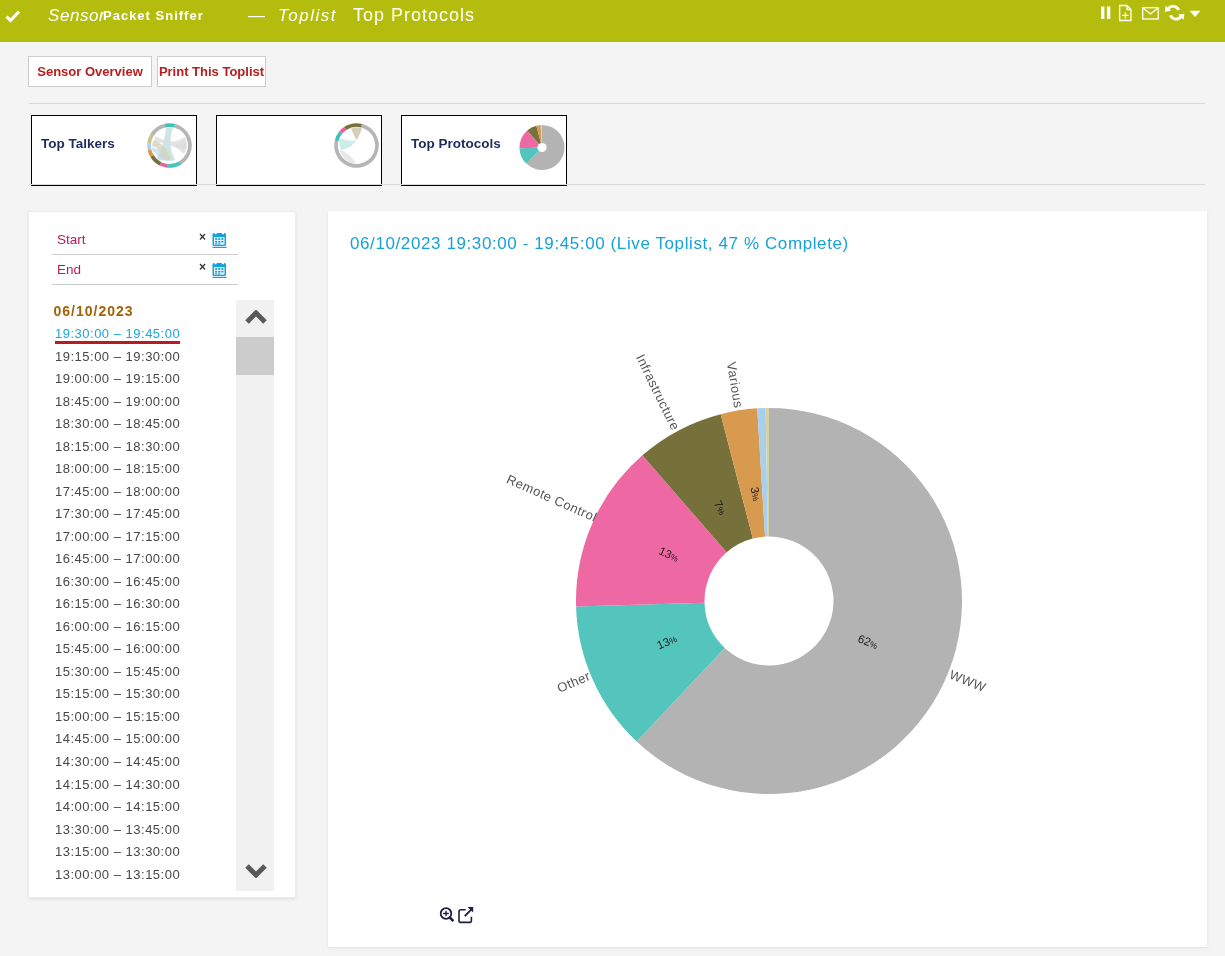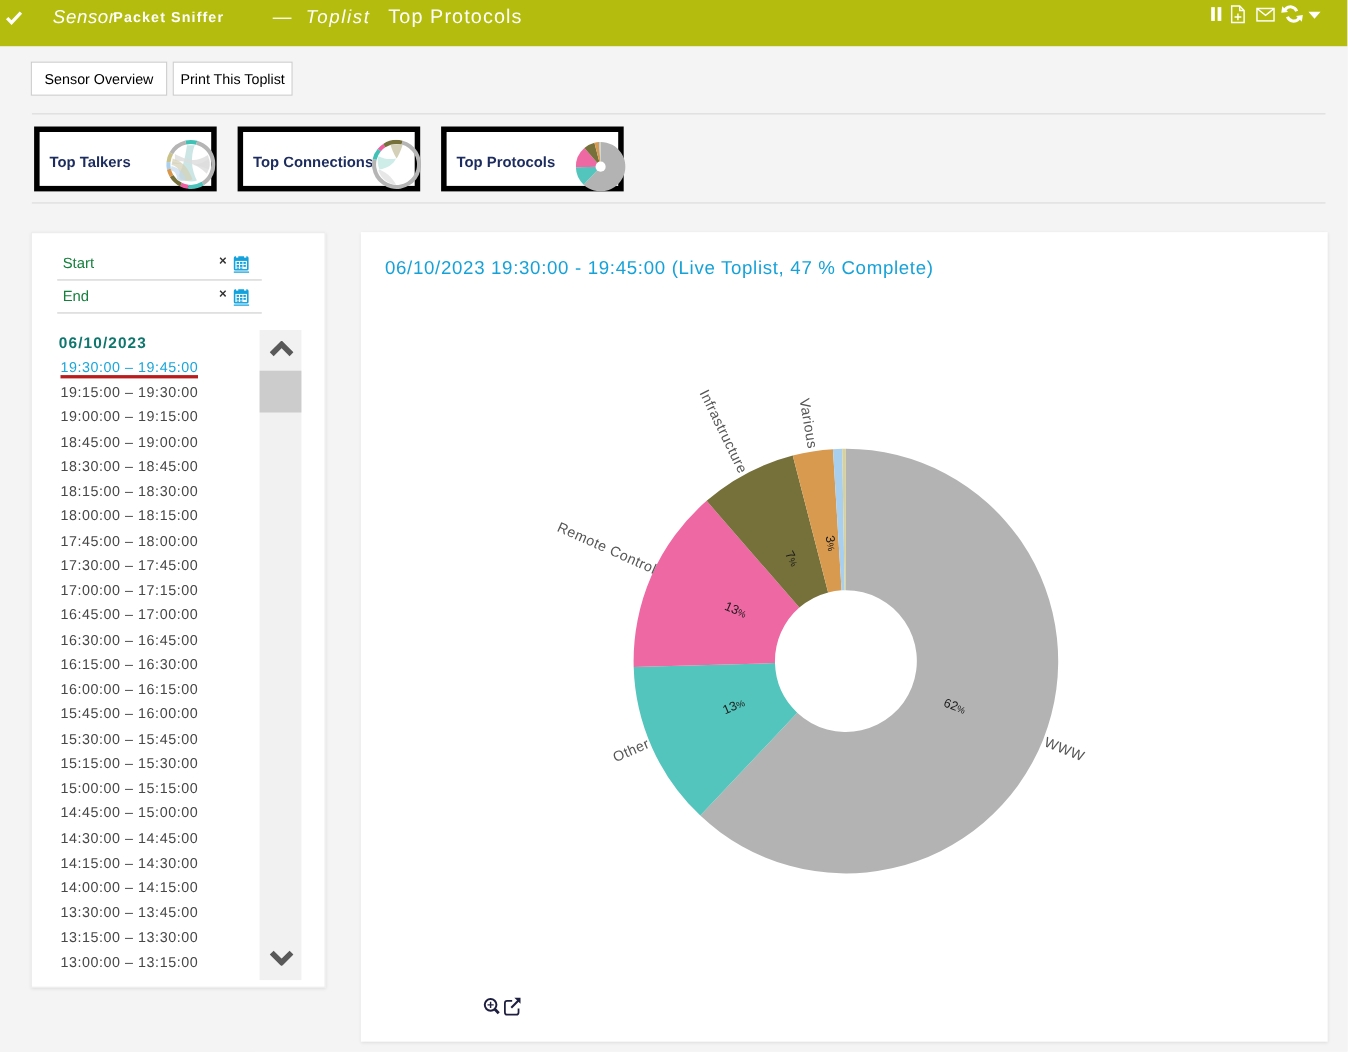--- a/index.html
+++ b/index.html
@@ -6,33 +6,33 @@
   html,body { width:1225px; height:956px; overflow:hidden; background:#f4f4f4;
     font-family:"Liberation Sans", sans-serif; position:relative; }
   .abs { position:absolute; }
 
   
   #topbar { left:0; top:0; width:1225px; height:42px; background:#b4bd0d; color:#fff; }
   #topbar .ttl { position:absolute; top:1px; height:29px; line-height:29px; font-size:17px; white-space:nowrap; }
 
   
   .btn { position:absolute; height:31px; background:#fff; border:1px solid #ccc;
-    color:#000000; font-weight:normal; font-size:13px; text-align:center; line-height:29px; }
+    color:#b91c1c; font-weight:bold; font-size:13px; text-align:center; line-height:29px; }
 
   .sep { position:absolute; height:1px; background:#d9d9d9; left:29px; width:1176px; }
 
-  .card { position:absolute; top:115px; width:166px; height:59px; background:#fff; border:5px solid #000000; }
+  .card { position:absolute; top:115px; width:166px; height:71px; background:#fff; border:1px solid #000000; }
   .card .lbl { position:absolute; left:9px; top:0; height:55px; line-height:55px;
     font-size:13.5px; font-weight:bold; color:#1d2c5e; white-space:nowrap; }
 
   #leftpanel { left:28px; top:211px; width:268px; height:687px; background:#fff; border:1px solid #ececec; box-shadow:0 1px 3px rgba(0,0,0,0.09); }
-  .ph { position:absolute; left:28px; font-size:13.5px; color:#15803d; }
+  .ph { position:absolute; left:28px; font-size:13.5px; color:#be185d; }
   .inpline { position:absolute; left:23px; width:186px; height:1px; background:#ccc; }
   .xmk { position:absolute; left:170px; width:14px; font-size:12px; font-weight:bold; color:#333; }
-  #datehdr { position:absolute; left:24.5px; top:91px; font-size:14px; font-weight:bold; letter-spacing:1px; color:#0f766e; }
+  #datehdr { position:absolute; left:24.5px; top:91px; font-size:14px; font-weight:bold; letter-spacing:1px; color:#a16207; }
   #timelist { position:absolute; left:26px; top:111.2px; font-size:13px; letter-spacing:0.5px; color:#474747; line-height:22.52px; white-space:nowrap; }
   #timelist .sel { color:#1ba6da; border-bottom:3px solid #b91c1c; }
   #sbtrack { position:absolute; left:207px; top:87.5px; width:37.5px; height:591px; background:#f1f1f1; }
   #sbthumb { position:absolute; left:207px; top:125px; width:37.5px; height:38px; background:#ccc; }
 
   #mainpanel { left:328px; top:211px; width:879px; height:736px; background:#fff; box-shadow:0 1px 3px rgba(0,0,0,0.09);text-align:right; }
   #charttitle { position:absolute; left:22px; top:23px; font-size:17px; letter-spacing:0.6px; color:#16a2d8; white-space:nowrap; }
   .pct { font-size:11.5px; fill:#1a1a1a; }
   .olbl { font-size:13px; letter-spacing:0.45px; fill:#555; }
 </style>
@@ -88,21 +88,20 @@
       <path d="M0.32,20.17 A22.3,22.3 0 0 1 3.19,11.35 L6.39,13.20 A18.6,18.6 0 0 0 4.00,20.56 Z" fill="#c9c389"></path>
       <path d="M3.19,11.35 A22.3,22.3 0 0 1 17.48,0.77 L18.32,4.38 A18.6,18.6 0 0 0 6.39,13.20 Z" fill="#b5b5b5"></path>
       <path d="M19,5 C17,18 15,26 11,33 C17,38 23,39 28,37 C23,27 22,16 26,5 Z" fill="#bfe0de" fill-opacity="0.8"></path>
       <path d="M6,20 C20,24 30,24 39,17 C40,20 40,24 39,27 C28,22 16,22 6,22 Z" fill="#dedede" fill-opacity="0.75"></path>
       <path d="M8,13 C18,18 26,22 38,14 C40,20 40,26 37,31 C26,20 16,20 8,19 Z" fill="#dcdcdc" fill-opacity="0.8"></path>
       <path d="M6,17 C16,20 20,26 24,36 C20,38 16,38 12,36 C14,28 10,24 5,23 Z" fill="#d3d0b5" fill-opacity="0.7"></path>
       <path d="M5,24 C12,26 16,30 18,36 C15,38 12,38 10,36 C10,32 8,28 4,28 Z" fill="#c2d8ec" fill-opacity="0.7"></path>
     </svg>
 </div>
 <div class="card" style="left:216px;">
-  <span class="lbl">Top Connections</span>
   <svg class="abs" style="left:117px;top:7px" width="45" height="45" viewBox="0 0 45 45" id="chord2">
       <path d="M27.89,0.86 A22.3,22.3 0 1 1 0.77,17.48 L4.38,18.32 A18.6,18.6 0 1 0 27.00,4.45 Z" fill="#b5b5b5"></path>
       <path d="M0.77,17.48 A22.3,22.3 0 0 1 5.42,8.17 L8.25,10.54 A18.6,18.6 0 0 0 4.38,18.32 Z" fill="#3fc1b6"></path>
       <path d="M5.42,8.17 A22.3,22.3 0 0 1 10.35,3.80 L12.37,6.90 A18.6,18.6 0 0 0 8.25,10.54 Z" fill="#ee5fa0"></path>
       <path d="M10.35,3.80 A22.3,22.3 0 0 1 27.89,0.86 L27.00,4.45 A18.6,18.6 0 0 0 12.37,6.90 Z" fill="#76713a"></path>
       <path d="M22.5,4.2 A18.6,18.6 0 0 1 28,5 C26,11 24,15 22.5,17 C20,13 18,8 17,4.8 A 18.6,18.6 0 0 1 22.5,4.2 Z" fill="#cfcbb0" fill-opacity="0.9"></path>
       <path d="M6,15 C12,18 18,18 22,17 C20,22 14,26 7,27 A18.6,18.6 0 0 1 6,15 Z" fill="#c9ebe7" fill-opacity="0.9"></path>
       <path d="M7,27 C14,30 20,36 22,41 A18.6,18.6 0 0 1 6,28 Z" fill="#e4e4e4" fill-opacity="0.9"></path>
     </svg>
 </div>

